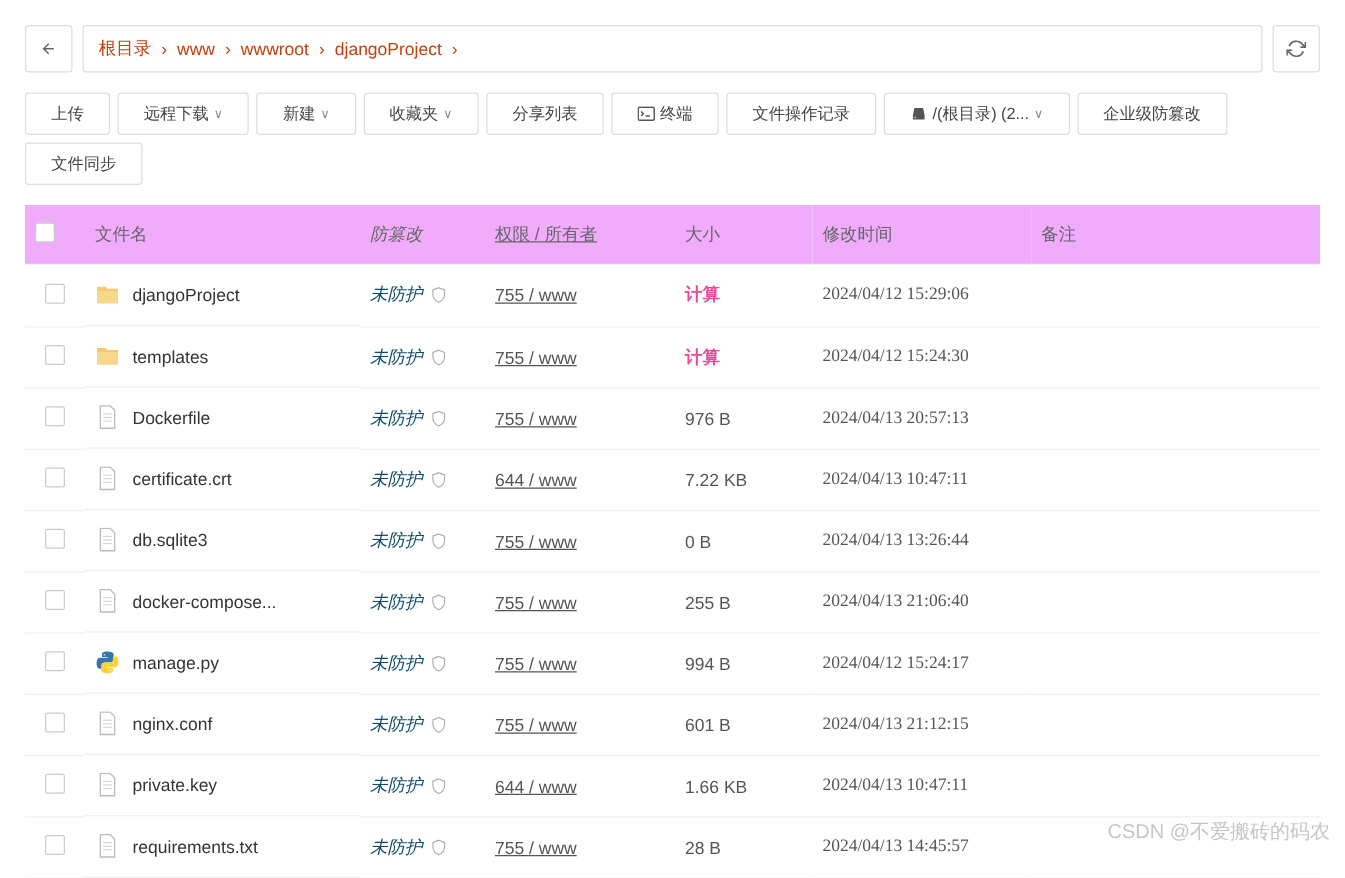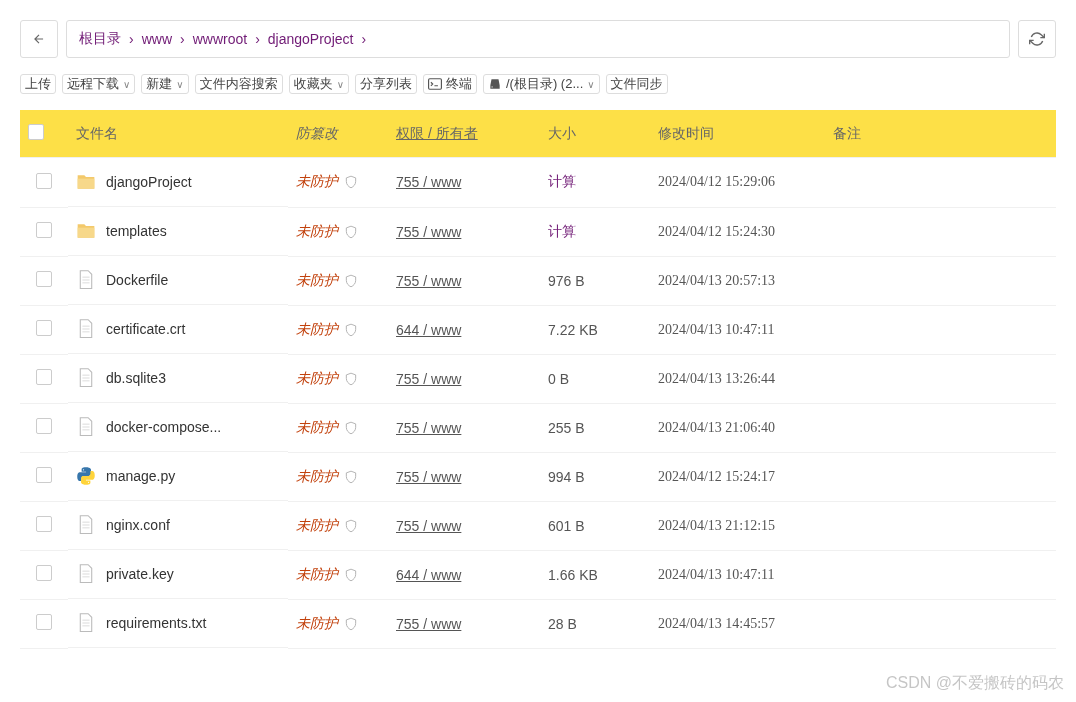--- a/index.html
+++ b/index.html
@@ -1,38 +1,38 @@
 <!DOCTYPE html>
 <html><head>
 <meta charset="utf-8">
 <style>
 * { box-sizing: border-box; margin: 0; padding: 0; }
 body { font-family: -apple-system, "Microsoft YaHei", sans-serif; font-size: 14px; color: #333; background: #fff; width: 1076px; }
 .container { padding: 20px; }
 .breadcrumb-bar { display: flex; align-items: center; gap: 8px; margin-bottom: 16px; }
 .back-btn { width: 38px; height: 38px; border: 1px solid #ddd; border-radius: 3px; display: flex; align-items: center; justify-content: center; cursor: pointer; background: #fff; }
 .breadcrumb { flex: 1; height: 38px; border: 1px solid #ddd; border-radius: 3px; display: flex; align-items: center; padding: 0 12px; gap: 8px; color: #555; }
-.breadcrumb span { color: #701a75; }
+.breadcrumb span { color: #c2410c; }
 .bc-sep { color: #bbb; }
 .refresh-btn { width: 38px; height: 38px; border: 1px solid #ddd; border-radius: 3px; display: flex; align-items: center; justify-content: center; cursor: pointer; background: #fff; color: #666; }
 .toolbar { display: flex; gap: 6px; margin-bottom: 16px; flex-wrap: wrap; }
-.tool-btn { height: 20px; padding: 0 4px; border: 1px solid #ddd; border-radius: 3px; background: #fff; cursor: pointer; font-size: 13px; color: #444; display: inline-flex; align-items: center; gap: 4px; justify-content: center; }
+.tool-btn { height: 34px; padding: 0 20px; border: 1px solid #ddd; border-radius: 3px; background: #fff; cursor: pointer; font-size: 13px; color: #444; display: inline-flex; align-items: center; gap: 4px; justify-content: center; }
 .tool-btn .caret { font-size: 10px; color: #888; }
 .tool-btn svg { flex-shrink: 0; }
 .table { width: 100%; border-collapse: collapse; }
-.table thead th { text-align: left; padding: 14px 8px; border-bottom: 1px solid #f0f0f0; font-weight: 400; color: #666; font-size: 14px; background: #fde047; }
+.table thead th { text-align: left; padding: 14px 8px; border-bottom: 1px solid #f0f0f0; font-weight: 400; color: #666; font-size: 14px; background: #f0abfc; }
 .table tbody td { padding: 14px 8px; border-bottom: 1px solid #f0f0f0; color: #555; font-size: 14px; vertical-align: middle; }
 .table tbody td.name-cell { color: #333; }
 .checkbox { width: 16px; height: 16px; border: 1px solid #ccc; border-radius: 2px; display: inline-block; cursor: pointer; background: #fff; }
 .file-icon { display: inline-flex; width: 20px; height: 20px; margin-right: 10px; vertical-align: middle; align-items: center; justify-content: center; }
 .name-cell { display: flex; align-items: center; }
-.size-calc { color: #701a75; cursor: pointer; }
-.protect { display: flex; align-items: center; gap: 6px; color: #c2410c; }
+.size-calc { color: #ec4899; cursor: pointer; font-weight: bold; }
+.protect { display: flex; align-items: center; gap: 6px; color: #0c4a6e; }
 .protect svg { color: #aaa; }
-.watermark { position: fixed; bottom: 8px; right: 12px; color: rgba(150,150,150,0.55); font-size: 16px; pointer-events: none; }
+.watermark { position: fixed; bottom: 26px; right: 12px; color: rgba(150,150,150,0.55); font-size: 16px; pointer-events: none; }
 .col-check { width: 48px; text-align: center; }
 .col-name { width: 220px; }
 .col-protect { width: 100px; font-style: italic; }
 .col-perm { width: 152px; text-decoration: underline; }
 .col-size { width: 110px; }
 .col-time { width: 175px; font-family: Liberation Serif, serif; }
 </style>
 </head>
 <body>
 
@@ -67,44 +67,47 @@
       </button>
     <button class="tool-btn">
         <span>远程下载</span>
         <span class="caret">∨</span>
       </button>
     <button class="tool-btn">
         <span>新建</span>
         <span class="caret">∨</span>
       </button>
     <button class="tool-btn">
-        <span>文件内容搜索</span>
-      </button>
-    <button class="tool-btn">
         <span>收藏夹</span>
         <span class="caret">∨</span>
       </button>
     <button class="tool-btn">
         <span>分享列表</span>
       </button>
     <button class="tool-btn">
       <svg width="14" height="12" viewBox="0 0 24 20">
           <rect x="1" y="1" width="22" height="18" rx="2" fill="none" stroke="#555" stroke-width="2"></rect>
           <path d="M5 7l3 3-3 3M11 13h6" stroke="#555" stroke-width="2" fill="none"></path>
         </svg>
       <span>终端</span>
     </button>
+    <button class="tool-btn">
+        <span>文件操作记录</span>
+      </button>
     <button class="tool-btn">
       <svg width="14" height="14" viewBox="0 0 24 24" fill="#555">
           <path d="M4 14h16v6H4zM6 4h12l2 10H4z"></path>
           <circle cx="7" cy="17" r="1" fill="#fff"></circle>
         </svg>
       <span>/(根目录) (2...</span>
         <span class="caret">∨</span>
     </button>
+    <button class="tool-btn">
+        <span>企业级防篡改</span>
+      </button>
     <button class="tool-btn">
         <span>文件同步</span>
       </button>
   </div>
 
   <table class="table">
     <thead>
       <tr>
         <th class="col-check"><span class="checkbox"></span></th>
         <th class="col-name">文件名</th>

